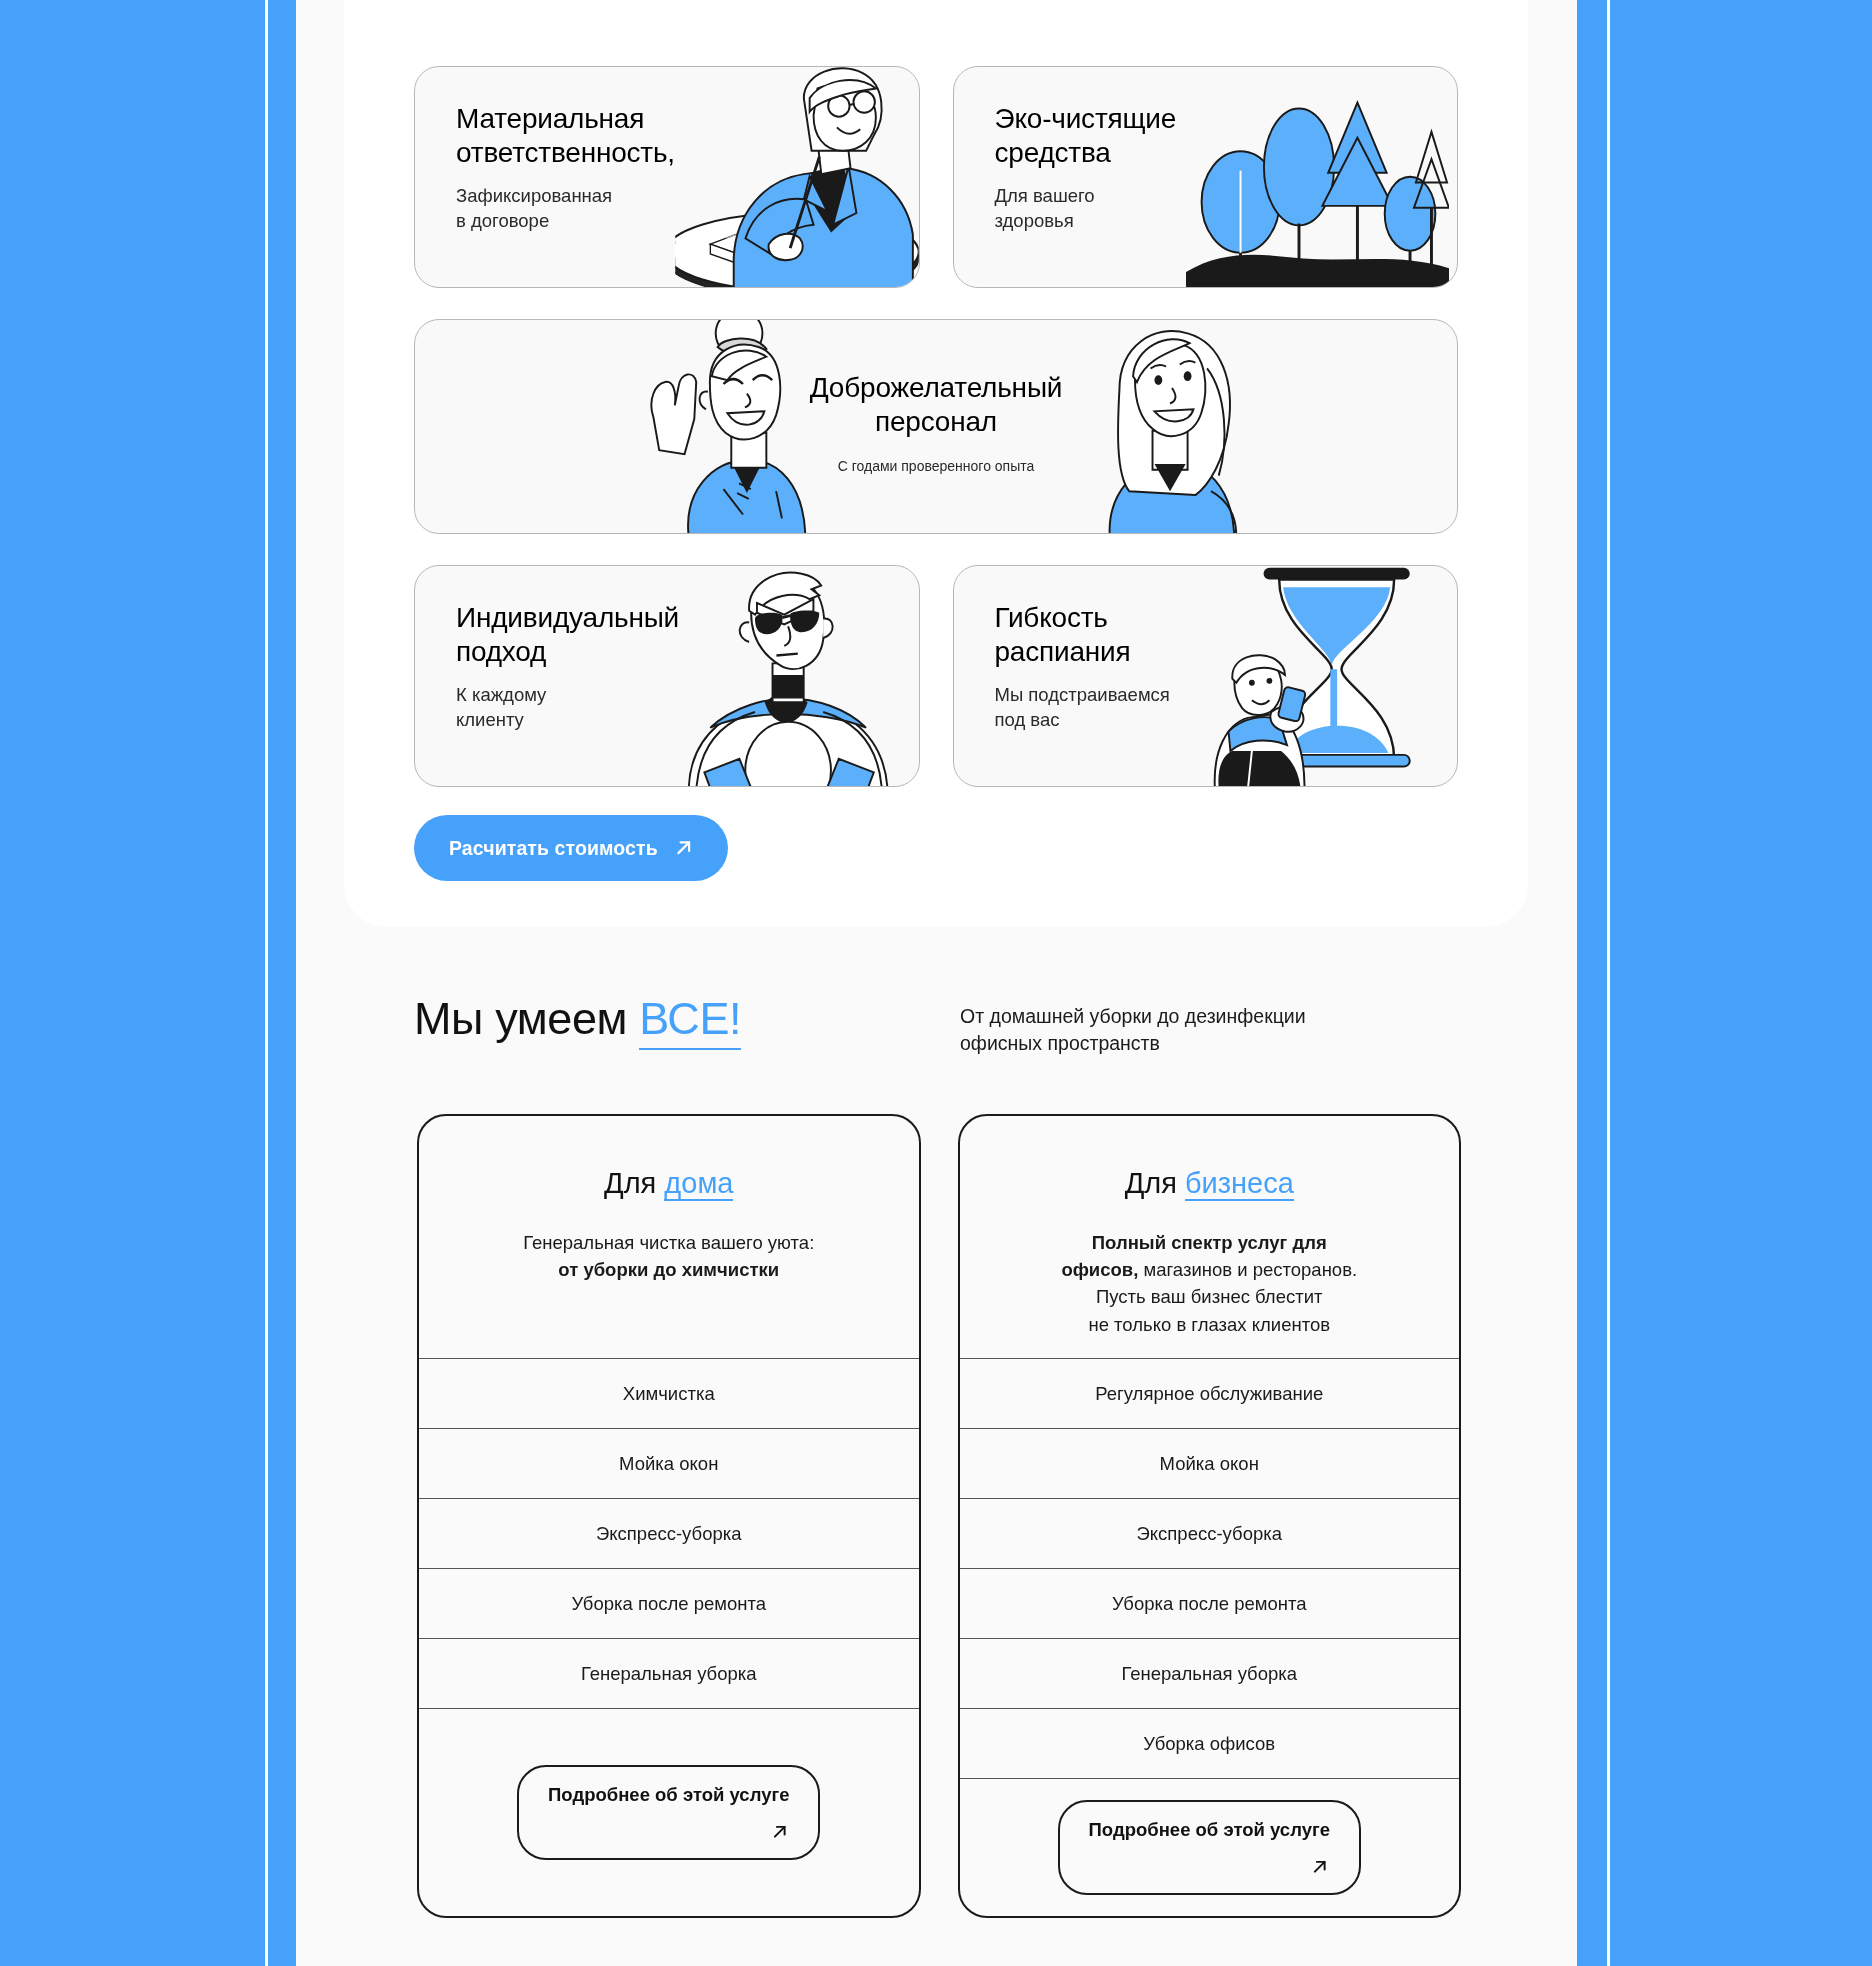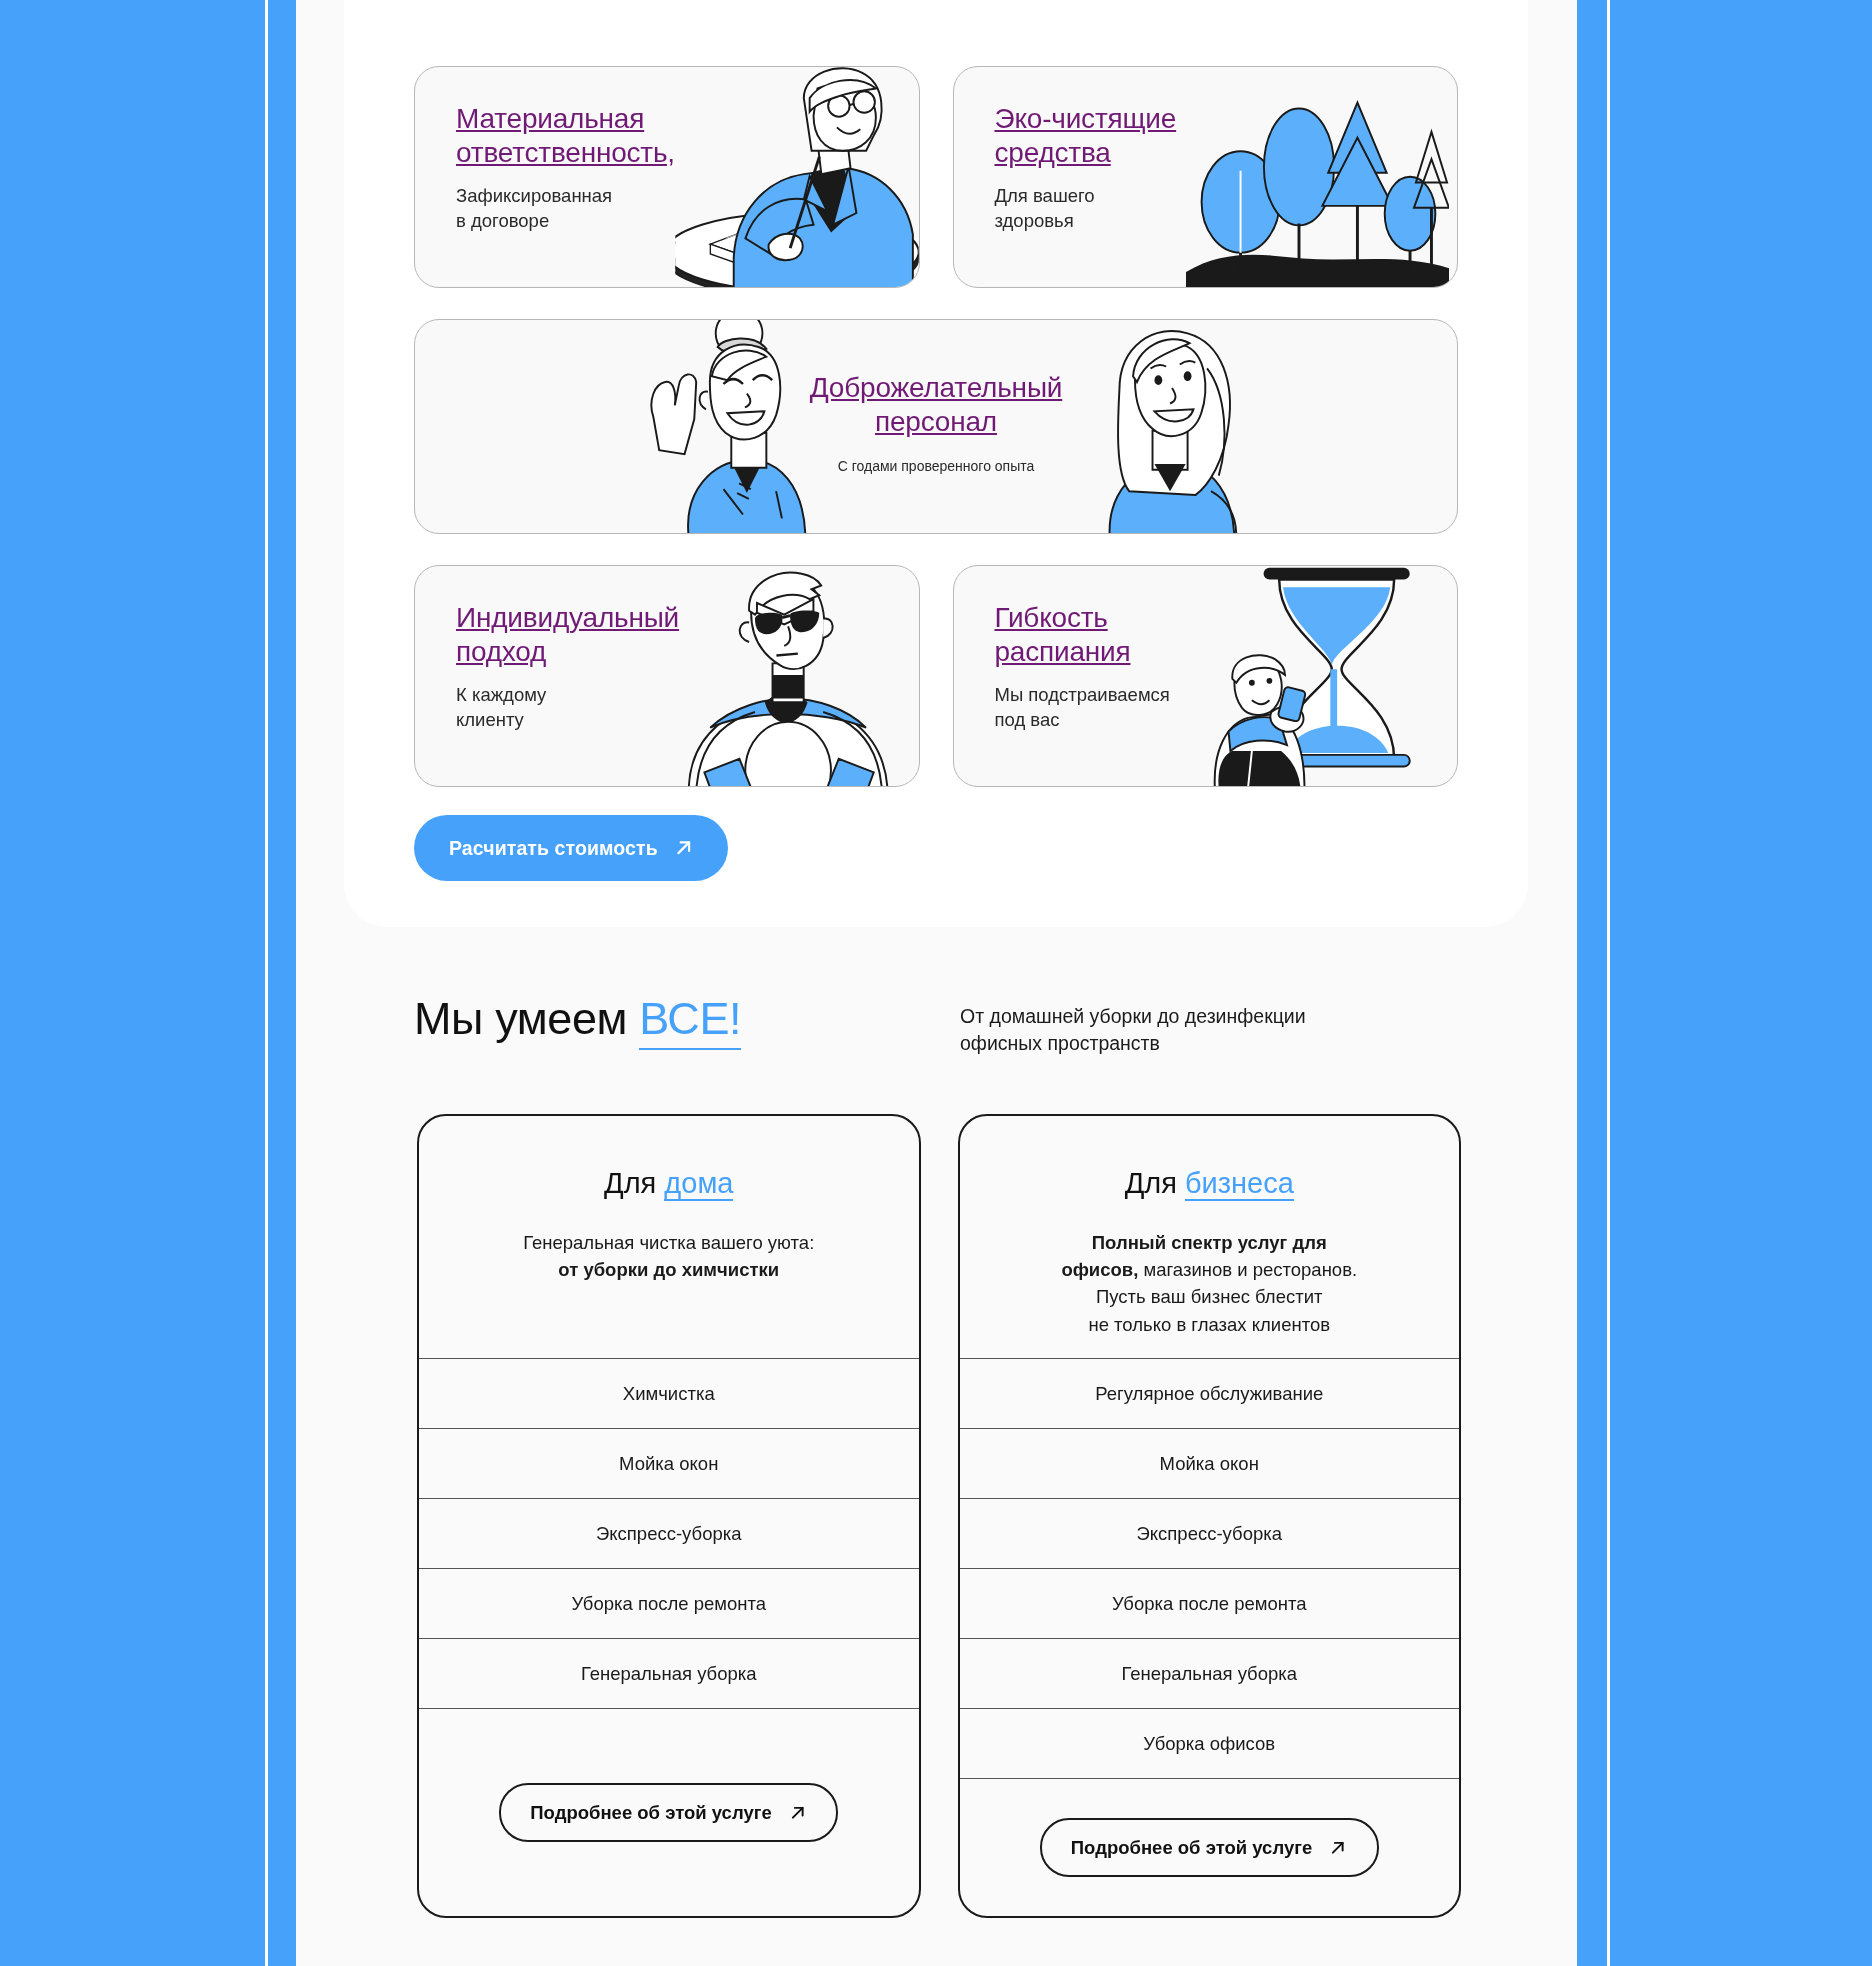--- a/index.html
+++ b/index.html
@@ -85,23 +85,22 @@
   }
   .bcard.wide .bcard-text {
     width: 100%;
     padding: 51px 0 0 0;
     text-align: center;
   }
   .bcard-title {
     font-size: 28px;
     line-height: 1.22;
     font-weight: 400;
-    color: #701a75;
+    color: #000000;
     letter-spacing: -0.2px;
-    text-decoration: underline;
   }
   .bcard.wide .bcard-title { font-size: 28px; }
   .bcard-sub {
     margin-top: 13.7px;
     font-size: 18.5px;
     line-height: 1.33;
     color: #2a2a2a;
     font-weight: 400;
   }
   .bcard.wide .bcard-sub { margin-top: 17.6px; font-size: 14px; }
@@ -230,31 +229,32 @@
   }
   .svc-foot {
     flex: 1 1 auto;
     border-top: 1px solid #555555;
     display: flex;
     align-items: center;
     justify-content: center;
   }
   .svc-btn {
     display: inline-flex;
-    align-items: center;
+    align-items: flex-end;
     gap: 16px;
     background: transparent;
     border: 2px solid #1a1a1a;
     border-radius: 29px;
     padding: 16.6px 29px;
     font-family: "Liberation Sans", sans-serif;
     font-size: 18.5px;
     font-weight: 700;
     color: #111111;
     cursor: pointer;
+    flex-direction: column;
   }
   .svc-btn .arr { display: inline-block; width: 19.5px; height: 19.5px; }
 </style>
 </head>
 <body>
 
 <div class="page">
 
   <div class="stripe-line l1"></div>
   <div class="stripe-line l2"></div>

